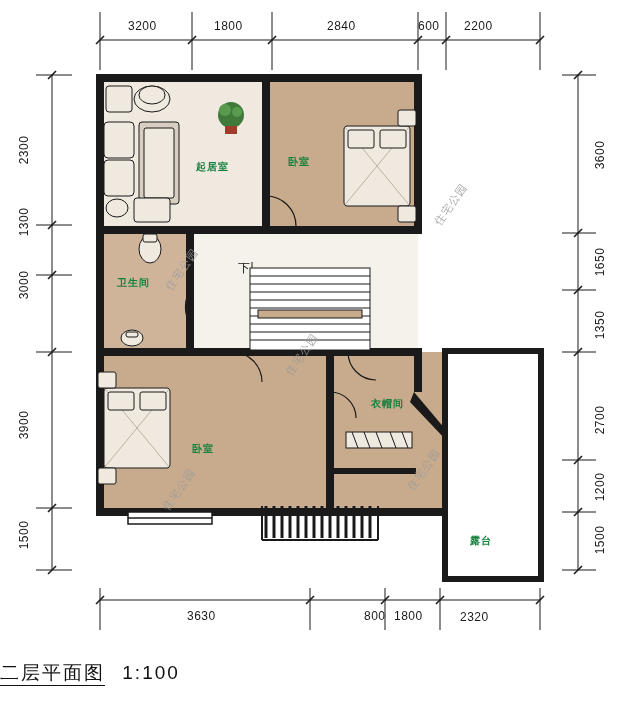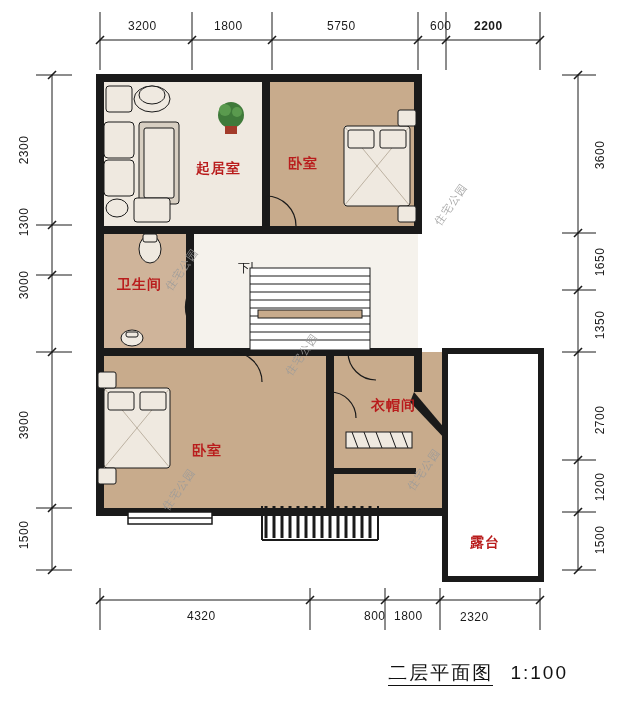--- a/index.html
+++ b/index.html
@@ -27,39 +27,39 @@
     color: #1a1a1a;
     white-space: nowrap;
     letter-spacing: 0.5px;
   }
   .dim-label.vert {
     transform-origin: center center;
   }
   .room-label {
     position: absolute;
     font-family: "Liberation Sans", sans-serif;
-    font-size: 14px;
+    font-size: 10px;
     font-weight: bold;
-    color: #b91c1c;
+    color: #15803d;
     white-space: nowrap;
     letter-spacing: 1px;
   }
   .small-note {
     position: absolute;
     font-family: "Liberation Sans", sans-serif;
     font-size: 12px;
     color: #111111;
     white-space: nowrap;
   }
   .title {
     position: absolute;
     left: 0;
     top: 660px;
     width: 568px;
-    text-align: right;
+    text-align: left;
     font-family: "Liberation Sans", sans-serif;
     font-size: 19px;
     color: #111111;
     letter-spacing: 2px;
   }
   .title u {
     text-decoration: none;
     border-bottom: 1.5px solid #111;
     padding-bottom: 2px;
   }
@@ -307,25 +307,25 @@
     <line x1="190" y1="290" x2="190" y2="324"></line>
     <path d="M232 352 A30 30 0 0 1 262 382"></path>
     <line x1="232" y1="352" x2="232" y2="352"></line>
     <path d="M348 352 A28 28 0 0 0 376 380"></path>
     <path d="M330 392 A26 26 0 0 1 356 418"></path>
   </g>
 </svg>
 
 <div class="dim-label" style="left:128px; top:19px;">3200</div>
 <div class="dim-label" style="left:214px; top:19px;">1800</div>
-<div class="dim-label" style="left:327px; top:19px;">5750</div>
-<div class="dim-label" style="left:418px; top:19px;padding-left:12px;">600</div>
-<div class="dim-label" style="left:474px; top:19px;font-weight:bold;">2200</div>
-
-<div class="dim-label" style="left:187px; top:609px;">4320</div>
+<div class="dim-label" style="left:327px; top:19px;">2840</div>
+<div class="dim-label" style="left:418px; top:19px;">600</div>
+<div class="dim-label" style="left:464px; top:19px;">2200</div>
+
+<div class="dim-label" style="left:187px; top:609px;">3630</div>
 <div class="dim-label" style="left:336px; top:609px;margin-left:28px;">800</div>
 <div class="dim-label" style="left:394px; top:609px;">1800</div>
 <div class="dim-label" style="left:460px; top:588px;margin-top:22px;">2320</div>
 
 <div class="dim-label vert" style="left:10px; top:143px; transform:rotate(-90deg);">2300</div>
 <div class="dim-label vert" style="left:10px; top:215px; transform:rotate(-90deg);">1300</div>
 <div class="dim-label vert" style="left:10px; top:278px; transform:rotate(-90deg);">3000</div>
 <div class="dim-label vert" style="left:10px; top:418px; transform:rotate(-90deg);">3900</div>
 <div class="dim-label vert" style="left:10px; top:528px; transform:rotate(-90deg);">1500</div>
 

